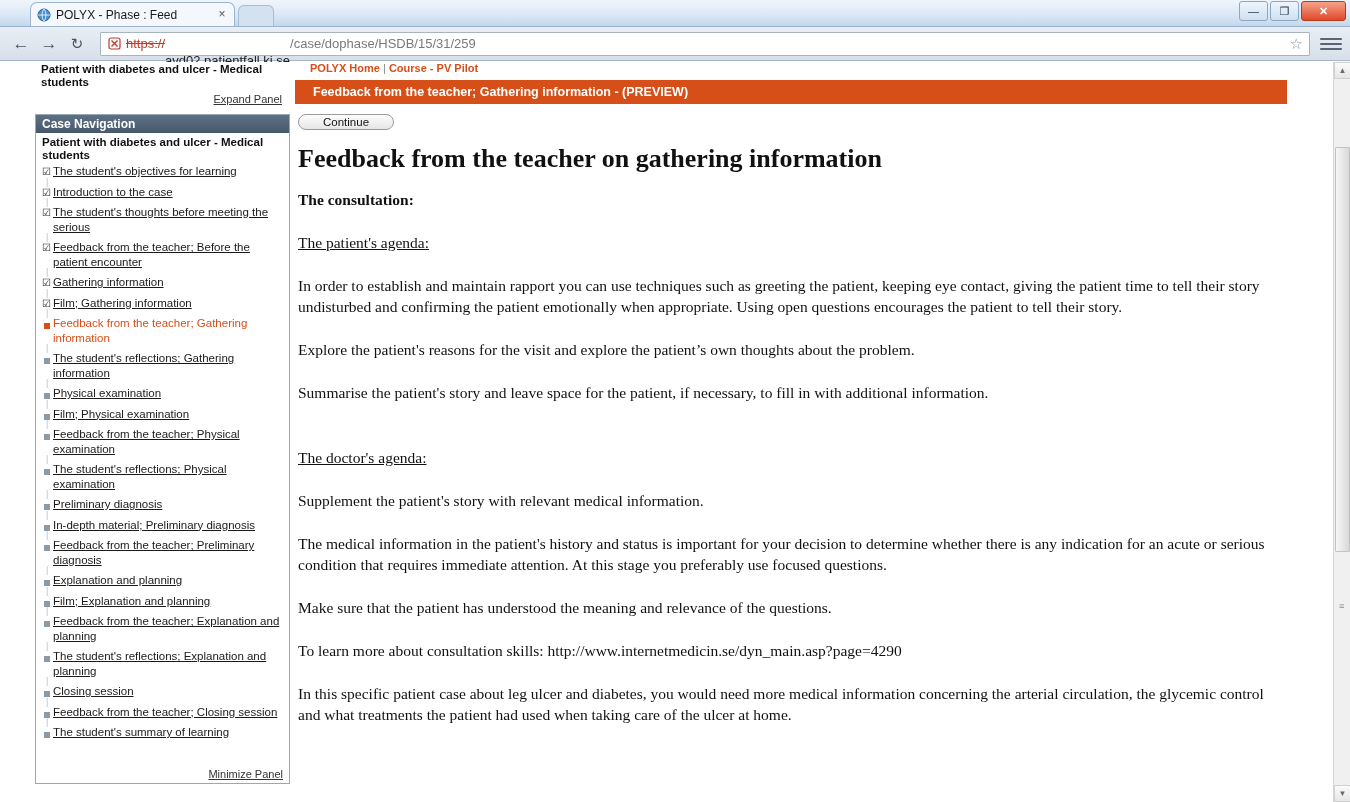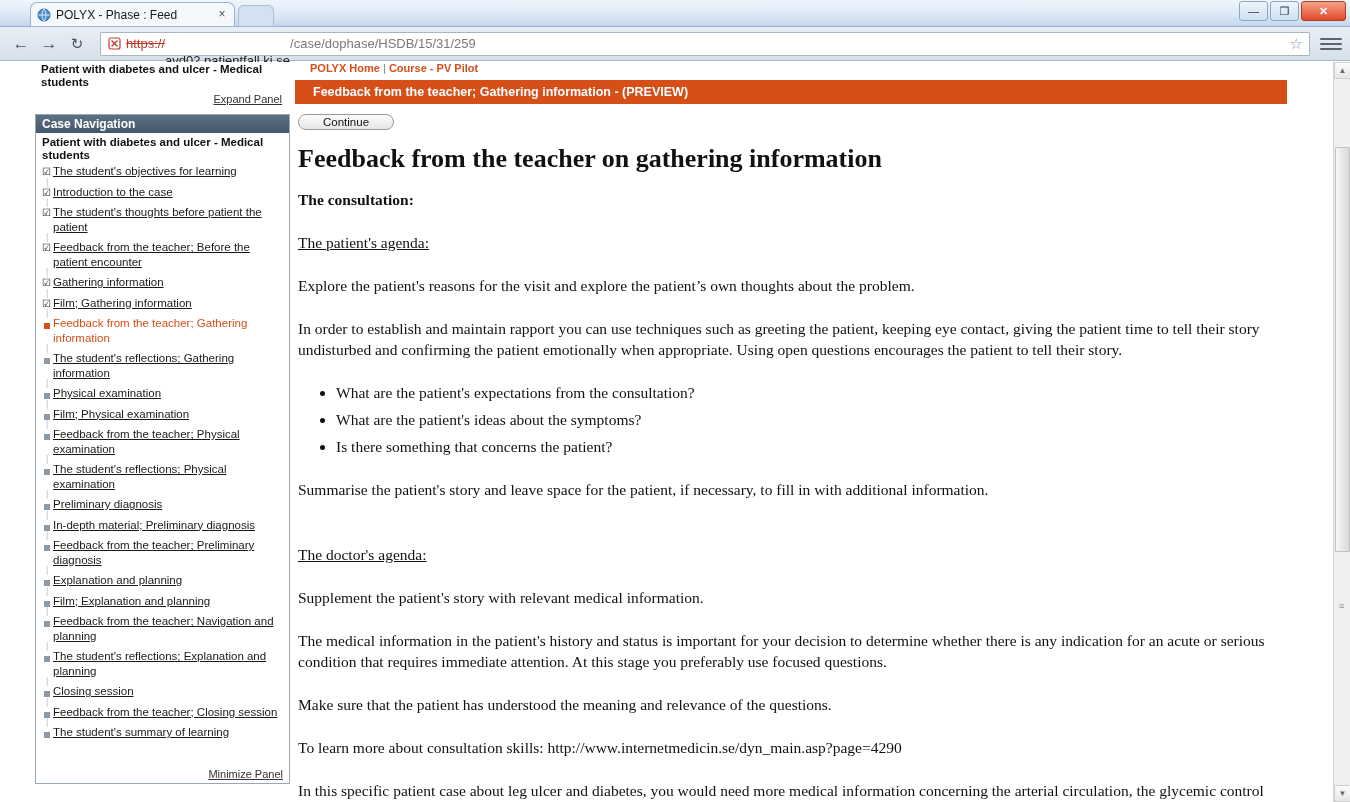--- a/index.html
+++ b/index.html
@@ -402,21 +402,21 @@
               <span class="lbl">The student's objectives for learning</span>
             </div>
             <div class="connector">|</div>
             <div class="navitem">
               <span class="bullet">☑</span>
               <span class="lbl">Introduction to the case</span>
             </div>
             <div class="connector">|</div>
             <div class="navitem">
               <span class="bullet">☑</span>
-              <span class="lbl">The student's thoughts before patient the patient</span>
+              <span class="lbl">The student's thoughts before meeting the serious</span>
             </div>
             <div class="connector">|</div>
             <div class="navitem">
               <span class="bullet">☑</span>
               <span class="lbl">Feedback from the teacher; Before the patient encounter</span>
             </div>
             <div class="connector">|</div>
             <div class="navitem">
               <span class="bullet">☑</span>
               <span class="lbl">Gathering information</span>
@@ -477,21 +477,21 @@
               <span class="lbl">Explanation and planning</span>
             </div>
             <div class="connector">|</div>
             <div class="navitem">
               <span class="bullet"><span class="sq"></span></span>
               <span class="lbl">Film; Explanation and planning</span>
             </div>
             <div class="connector">|</div>
             <div class="navitem">
               <span class="bullet"><span class="sq"></span></span>
-              <span class="lbl">Feedback from the teacher; Navigation and planning</span>
+              <span class="lbl">Feedback from the teacher; Explanation and planning</span>
             </div>
             <div class="connector">|</div>
             <div class="navitem">
               <span class="bullet"><span class="sq"></span></span>
               <span class="lbl">The student's reflections; Explanation and planning</span>
             </div>
             <div class="connector">|</div>
             <div class="navitem">
               <span class="bullet"><span class="sq"></span></span>
               <span class="lbl">Closing session</span>
@@ -523,27 +523,22 @@
       <div class="phasebar">Feedback from the teacher; Gathering information - (PREVIEW)</div>
 
       <div class="continue-wrap">
         <button class="continue-btn">Continue</button>
       </div>
 
       <div class="article">
         <h1>Feedback from the teacher on gathering information</h1>
         <h2>The consultation:</h2>
         <p class="ul-head">The patient's agenda:</p>
+        <p>In order to establish and maintain rapport you can use techniques such as greeting the patient, keeping eye contact, giving the patient time to tell their story undisturbed and confirming the patient emotionally when appropriate. Using open questions encourages the patient to tell their story.</p>
         <p>Explore the patient's reasons for the visit and explore the patient’s own thoughts about the problem.</p>
-        <p>In order to establish and maintain rapport you can use techniques such as greeting the patient, keeping eye contact, giving the patient time to tell their story undisturbed and confirming the patient emotionally when appropriate. Using open questions encourages the patient to tell their story.</p>
-        <ul id="bullet-list">
-            <li>What are the patient's expectations from the consultation?</li>
-            <li>What are the patient's ideas about the symptoms?</li>
-            <li>Is there something that concerns the patient?</li>
-          </ul>
         <p>Summarise the patient's story and leave space for the patient, if necessary, to fill in with additional information.</p>
         <div class="gap"></div>
         <p class="ul-head">The doctor's agenda:</p>
         <p>Supplement the patient's story with relevant medical information.</p>
         <p>The medical information in the patient's history and status is important for your decision to determine whether there is any indication for an acute or serious condition that requires immediate attention. At this stage you preferably use focused questions.</p>
         <p>Make sure that the patient has understood the meaning and relevance of the questions.</p>
         <p>To learn more about consultation skills: http://www.internetmedicin.se/dyn_main.asp?page=4290</p>
         <p>In this specific patient case about leg ulcer and diabetes, you would need more medical information concerning the arterial circulation, the glycemic control and what treatments the patient had used when taking care of the ulcer at home.</p>
       </div>
     </div>

